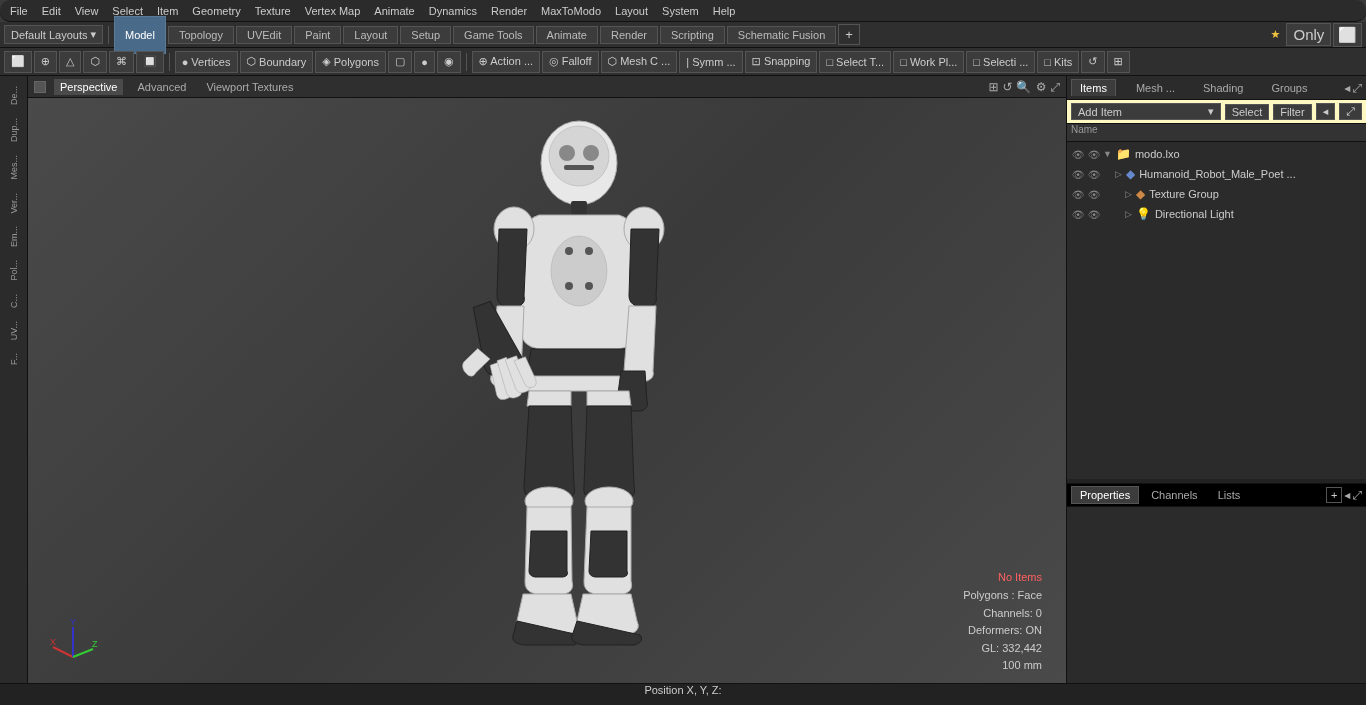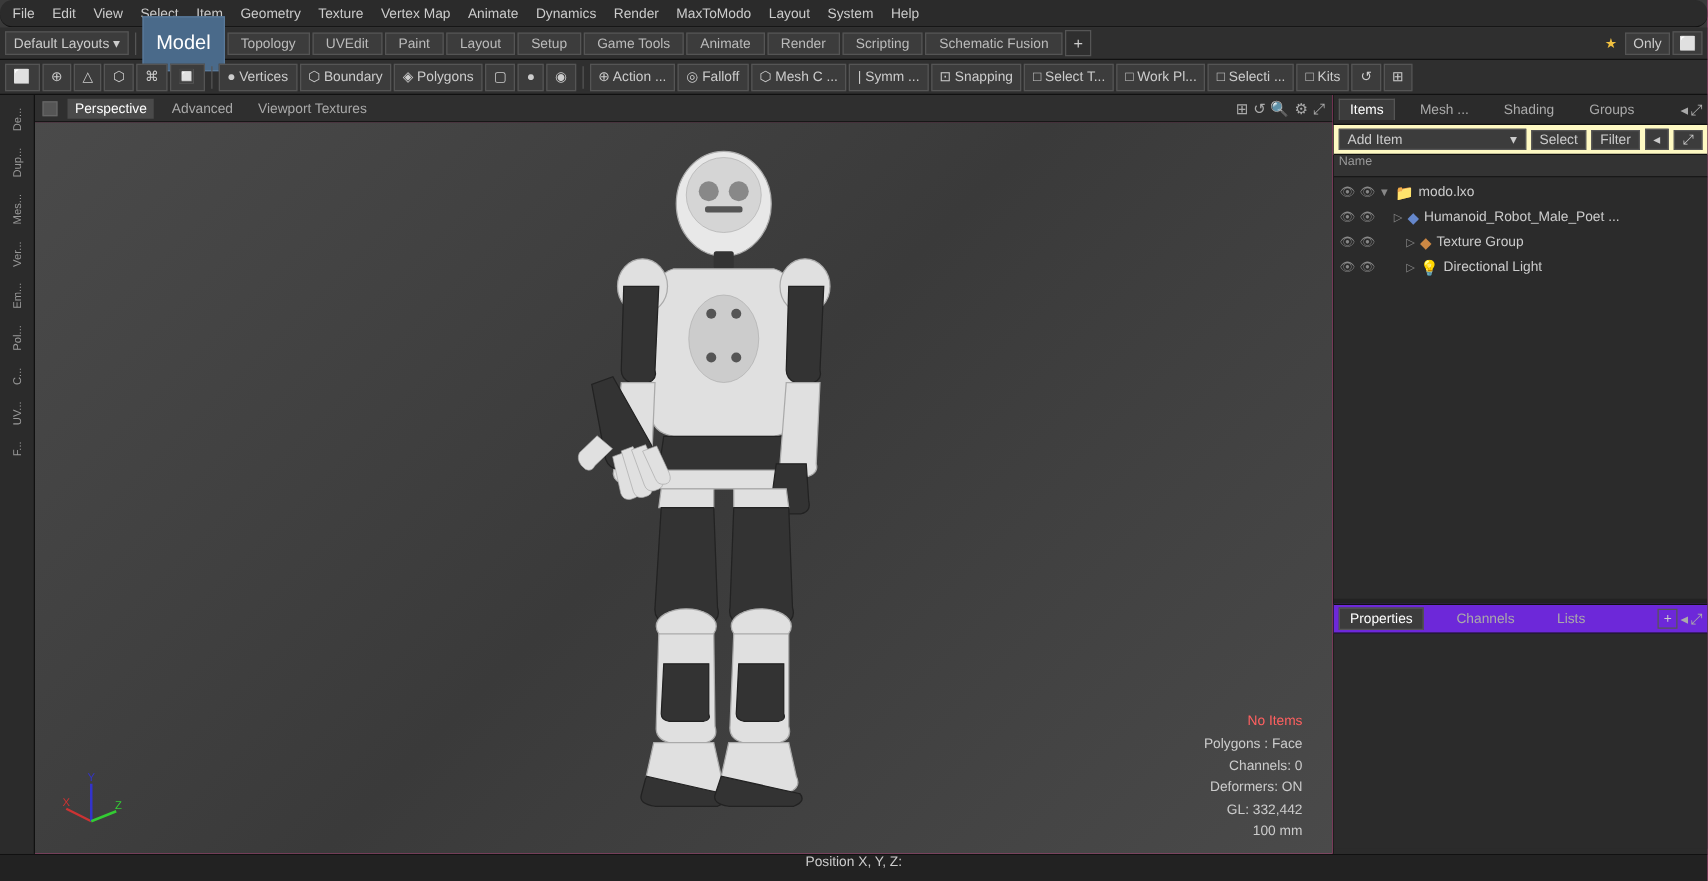--- a/index.html
+++ b/index.html
@@ -6,25 +6,25 @@
     body { width: 1366px; height: 705px; overflow: hidden; background: #3a3a3a; font-family: Arial, sans-serif; font-size: 11px; color: #ccc; }
 
     
     #menu-bar { display: flex; align-items: center; height: 22px; background: #2b2b2b; border-bottom: 1px solid #111; padding: 0 4px; gap: 2px; border-radius: 10px; }
     .menu-item { padding: 2px 6px; cursor: pointer; color: #ccc; font-size: 11px; }
 
     
     #toolbar1 { display: flex; align-items: center; height: 26px; background: #2f2f2f; border-bottom: 1px solid #111; padding: 0 4px; gap: 2px; }
     .tb-dropdown { background: #3c3c3c; border: 1px solid #555; color: #ccc; padding: 2px 6px; font-size: 11px; cursor: pointer; display: flex; align-items: center; gap: 3px; }
     .tb-divider { width: 1px; height: 18px; background: #555; margin: 0 3px; }
-    .tb-tab { background: #4a6a8a; border: 1px solid #5a7a9a; color: #fff; padding: 12px 10px; font-size: 16px; cursor: pointer; }
+    .tb-tab { background: #4a6a8a; border: 1px solid #5a7a9a; color: #fff; padding: 12px 10px; font-size: 11px; cursor: pointer; }
     .tb-tab-inactive { background: #3c3c3c; border: 1px solid #555; color: #bbb; padding: 2px 10px; font-size: 11px; cursor: pointer; }
     .tb-plus { background: none; border: 1px solid #555; color: #ccc; padding: 2px 6px; font-size: 13px; cursor: pointer; }
     .tb-star { color: #f0c040; padding: 2px 4px; font-size: 11px; }
-    .tb-only { background: #3c3c3c; border: 1px solid #555; color: #ccc; padding: 2px 6px; font-size: 11px; cursor: pointer; }
+    .tb-only { background: #3c3c3c; border: 1px solid #555; color: #ccc; padding: 2px 6px; font-size: 15px; cursor: pointer; }
 
     
     #toolbar2 { display: flex; align-items: center; height: 28px; background: #2f2f2f; border-bottom: 1px solid #111; padding: 0 4px; gap: 2px; }
     .tb2-btn { background: #3c3c3c; border: 1px solid #555; color: #ccc; padding: 2px 6px; font-size: 11px; cursor: pointer; display: flex; align-items: center; gap: 3px; height: 22px; }
 
     
     #main-area { display: flex; height: calc(705px - 22px - 26px - 28px - 22px); }
 
     
     #left-sidebar { width: 28px; background: #2b2b2b; border-right: 1px solid #111; display: flex; flex-direction: column; align-items: center; padding-top: 4px; gap: 1px; }
@@ -71,21 +71,21 @@
     .item-eye { width: 14px; height: 14px; display: flex; align-items: center; justify-content: center; color: #888; font-size: 10px; cursor: pointer; }
     .item-icon { font-size: 12px; margin-right: 2px; }
     .item-label { font-size: 11px; color: #ccc; }
     .item-arrow { font-size: 9px; color: #888; margin-right: 2px; }
 
     
     #panel-divider { height: 4px; background: #222; cursor: ns-resize; }
 
     
     #properties-panel { height: 200px; background: #2b2b2b; }
-    #prop-tabs { display: flex; align-items: center; height: 24px; background: #6d28d9; border-bottom: 1px solid #111; padding: 0 4px; gap: 18px; border-top: 1px solid #111; }
+    #prop-tabs { display: flex; align-items: center; height: 24px; background: #000000; border-bottom: 1px solid #111; padding: 0 4px; gap: 4px; border-top: 1px solid #111; }
     .prop-tab { padding: 2px 8px; font-size: 11px; color: #fff; background: #3c3c3c; border: 1px solid #555; cursor: pointer; }
     .prop-tab-inactive { padding: 2px 8px; font-size: 11px; color: #aaa; cursor: pointer; }
     .prop-tab-controls { margin-left: auto; display: flex; gap: 2px; }
 
     
     #status-bar { display: flex; align-items: center; height: 22px; background: #222; border-top: 1px solid #111; padding: 0 8px; gap: 8px; flex-direction: column; }
     #command-input { background: #3c3c3c; border: 1px solid #555; color: #ccc; padding: 2px 8px; font-size: 11px; width: 220px; }
     .cmd-arrow { color: #aaa; font-size: 11px; }
     .cmd-btn { background: #3c3c3c; border: 1px solid #555; color: #ccc; padding: 1px 6px; font-size: 11px; cursor: pointer; }
 

